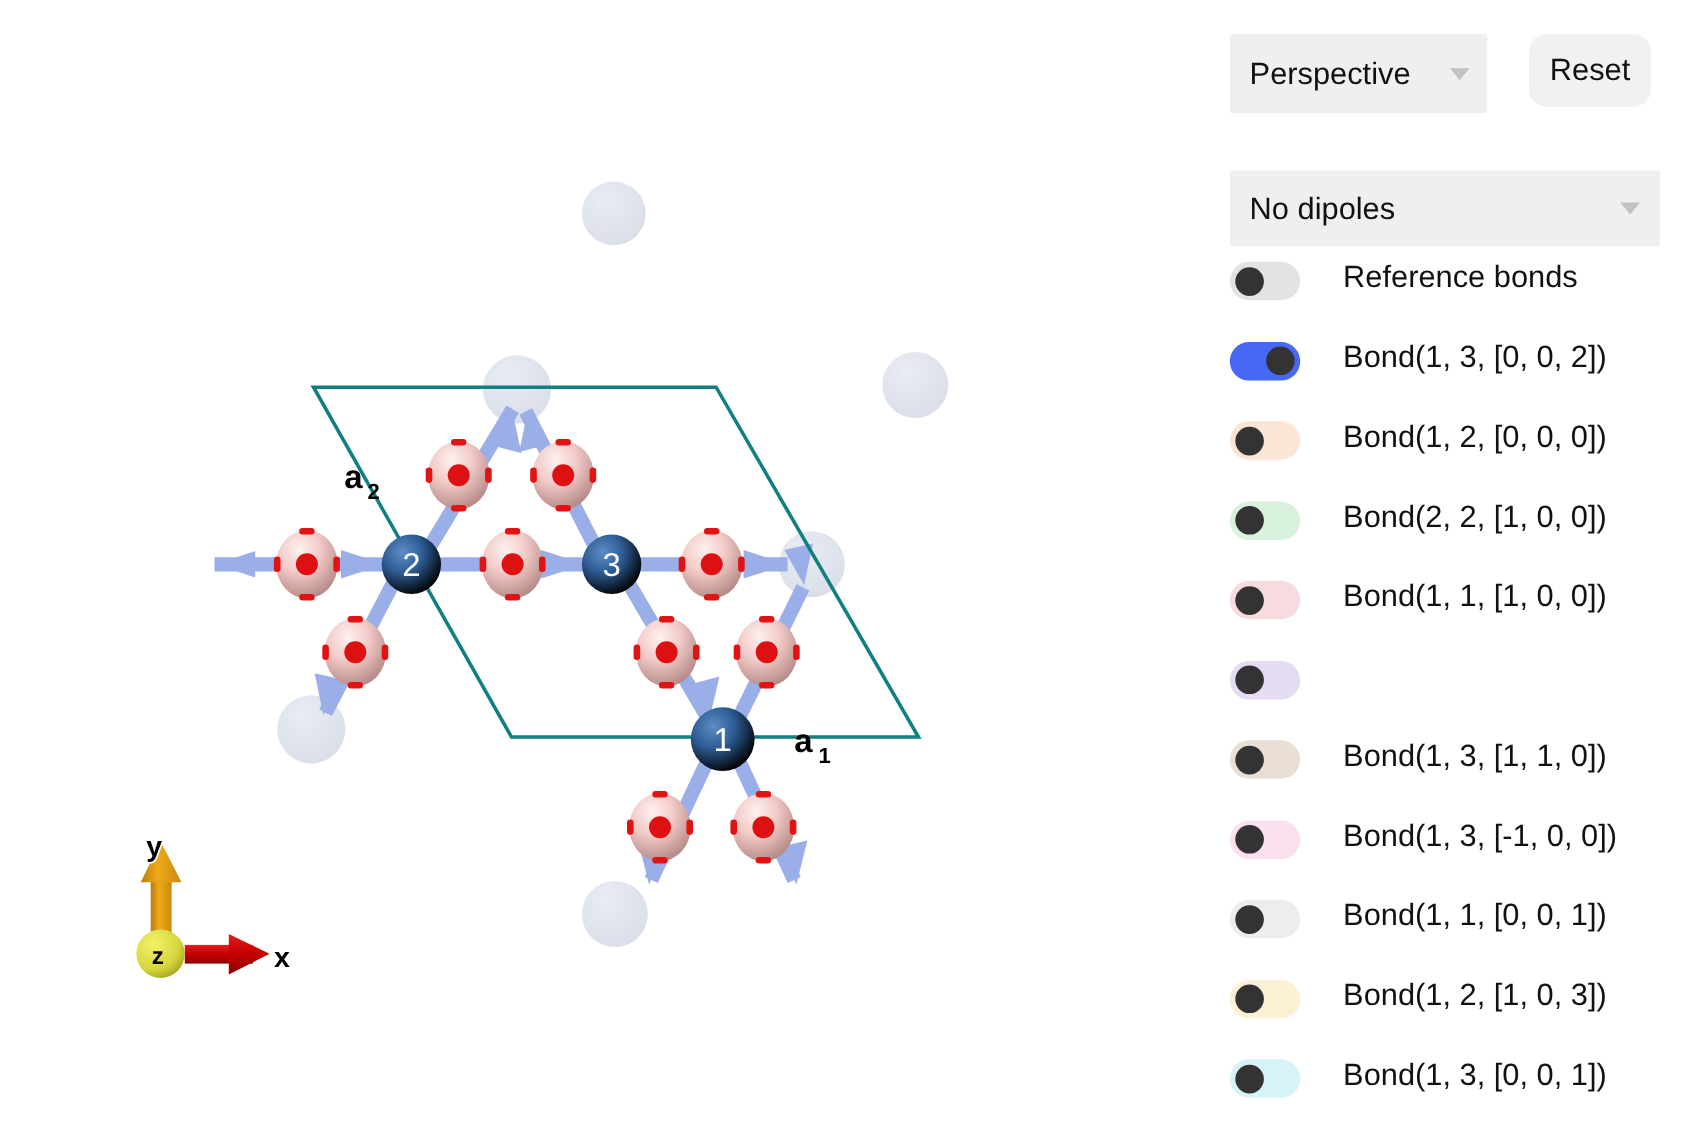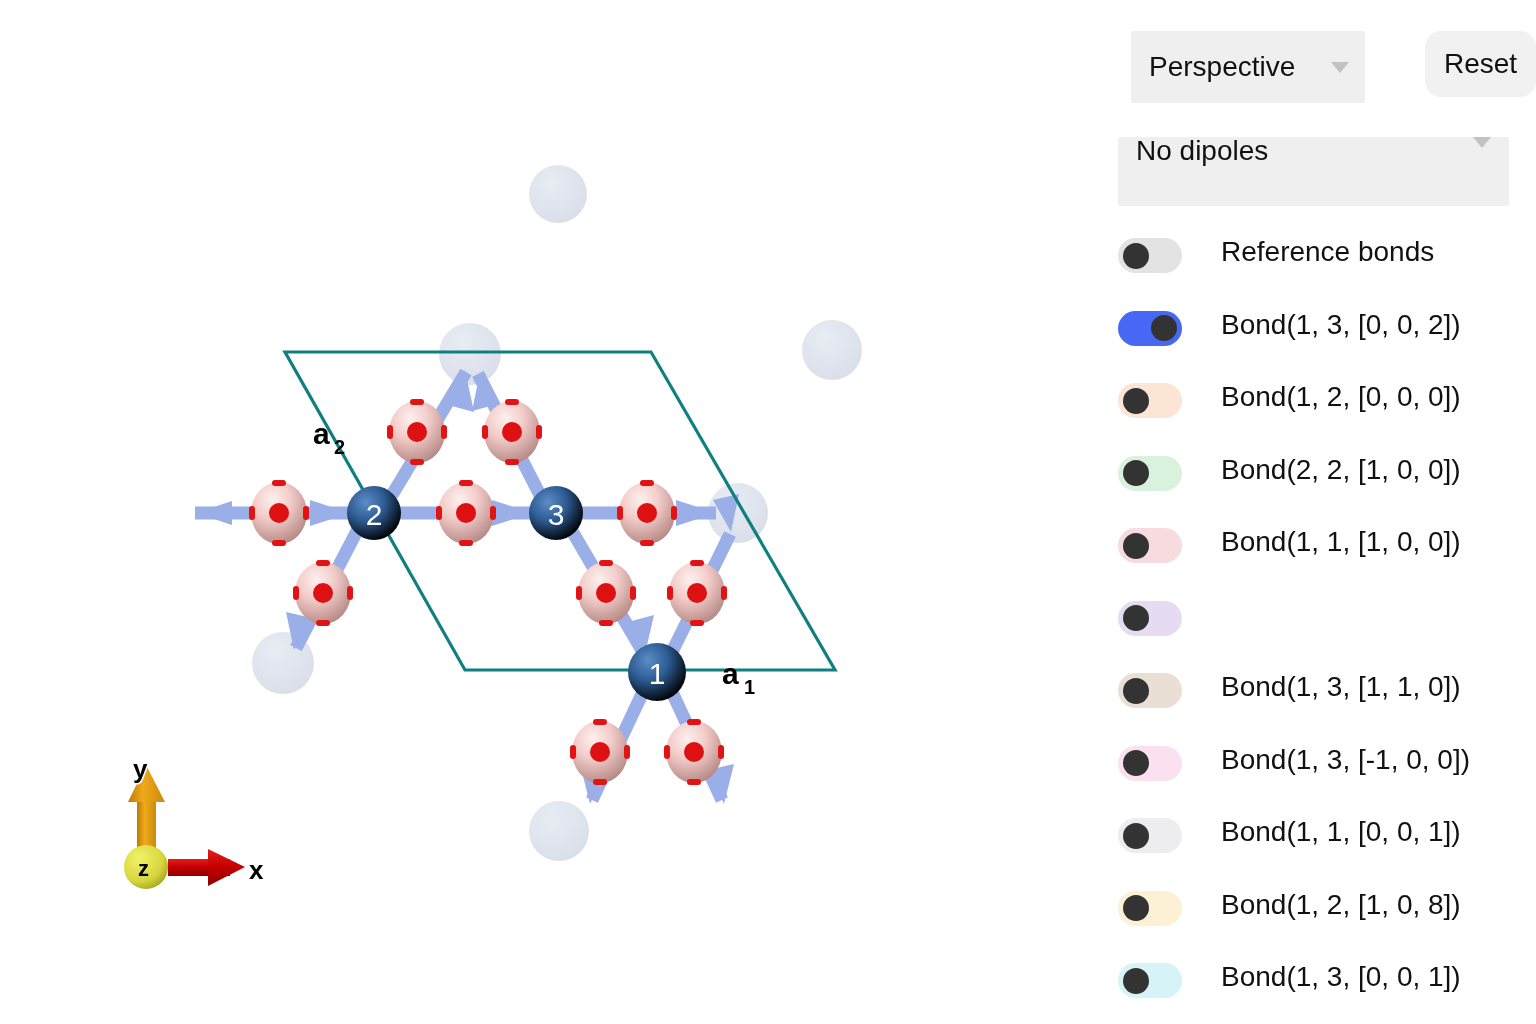--- a/index.html
+++ b/index.html
@@ -77,25 +77,25 @@
     position: absolute;
     left: 1100px;
     top: 0;
     width: 436px;
     height: 1024px;
     background: #ffffff;
   }
 
   .top-row {
     position: absolute;
-    left: 31px;
+    left: 18px;
     top: 31px;
     display: flex;
     align-items: flex-start;
-    gap: 60px;
+    gap: 38px;
   }
 
   .select-box {
     width: 234px;
     height: 72px;
     background: #efefef;
     border: none;
     border-radius: 3px;
     display: flex;
     align-items: center;
@@ -128,26 +128,27 @@
     font-family: "Liberation Sans", sans-serif;
     font-size: 28px;
     color: #111111;
     cursor: pointer;
     padding: 0;
   }
 
   .dipole-select {
     position: absolute;
     left: 18px;
-    top: 137px;
+    top: 155px;
     width: 391px;
     height: 69px;
     background: #efefef;
     border-radius: 3px;
     display: flex;
+    align-items: center;
     justify-content: space-between;
     padding: 0 18px;
     box-sizing: border-box;
     cursor: pointer;
   }
   .dipole-select .sel-text {
     font-size: 28px;
     color: #111111;
     line-height: 1;
   }
@@ -469,21 +470,21 @@
       <div class="legend-row">
         <div class="toggle off" style="background: rgb(237, 237, 240);">
             <div class="knob"></div>
           </div>
         <div class="legend-label">Bond(1, 1, [0, 0, 1])</div>
       </div>
       <div class="legend-row">
         <div class="toggle off" style="background: rgb(252, 241, 212);">
             <div class="knob"></div>
           </div>
-        <div class="legend-label">Bond(1, 2, [1, 0, 8])</div>
+        <div class="legend-label">Bond(1, 2, [1, 0, 3])</div>
       </div>
       <div class="legend-row">
         <div class="toggle off" style="background: rgb(214, 244, 247);">
             <div class="knob"></div>
           </div>
         <div class="legend-label">Bond(1, 3, [0, 0, 1])</div>
       </div>
     </div>
 
   </div>

